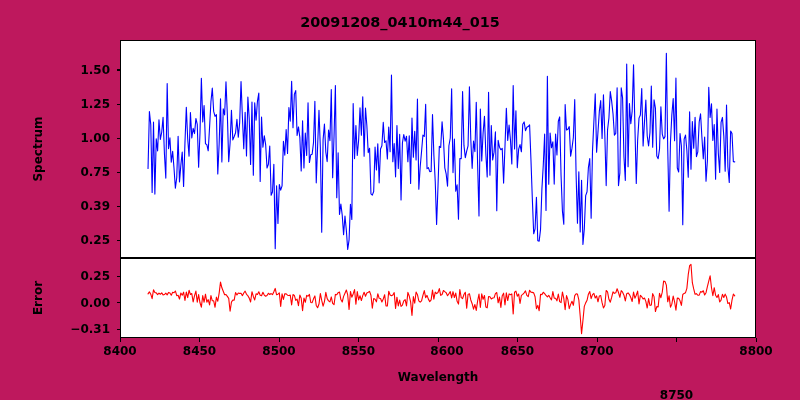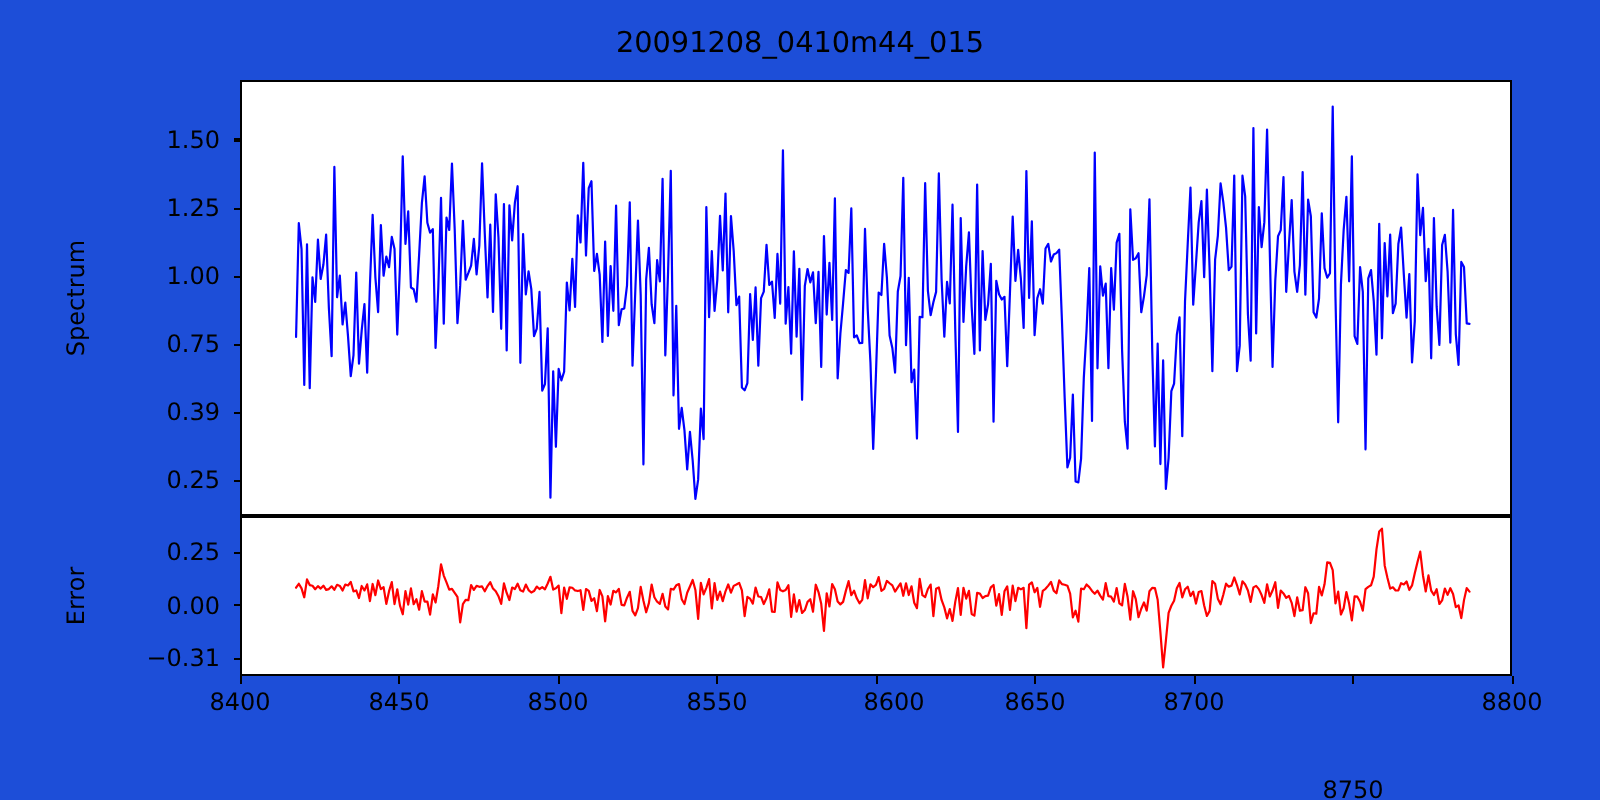--- a/index.html
+++ b/index.html
@@ -11,21 +11,22 @@
     width: 800px;
     height: 400px;
     font-family: "DejaVu Sans", sans-serif;
     color: #000000;
     overflow: hidden;
   }
   #figure {
     position: relative;
     width: 800px;
     height: 400px;
-    background: #1d4ed8;
+    background: #be185d;
+    font-weight: bold;
   }
   #plot-title {
     position: absolute;
     left: 0;
     top: 14px;
     width: 800px;
     text-align: center;
     font-size: 14.4px;
     color: #000000;
     letter-spacing: 0px;
@@ -168,14 +169,15 @@
       <div class="tickmark-x" style="left: 676px; top: 338px;"></div>
       <div class="xtick-label" style="left: 646.5px; top: 345px; margin-top: 44px;">8750</div>
       <div class="tickmark-x" style="left: 755.5px; top: 338px;"></div>
       <div class="xtick-label" style="left: 726px; top: 345px;">8800</div>
     </div>
 
   <div class="ylabel" id="ylabel-spectrum">Spectrum</div>
 
   <div class="ylabel" id="ylabel-error">Error</div>
 
+  <div id="xlabel">Wavelength</div>
 
 </div>
 
 </body></html>

